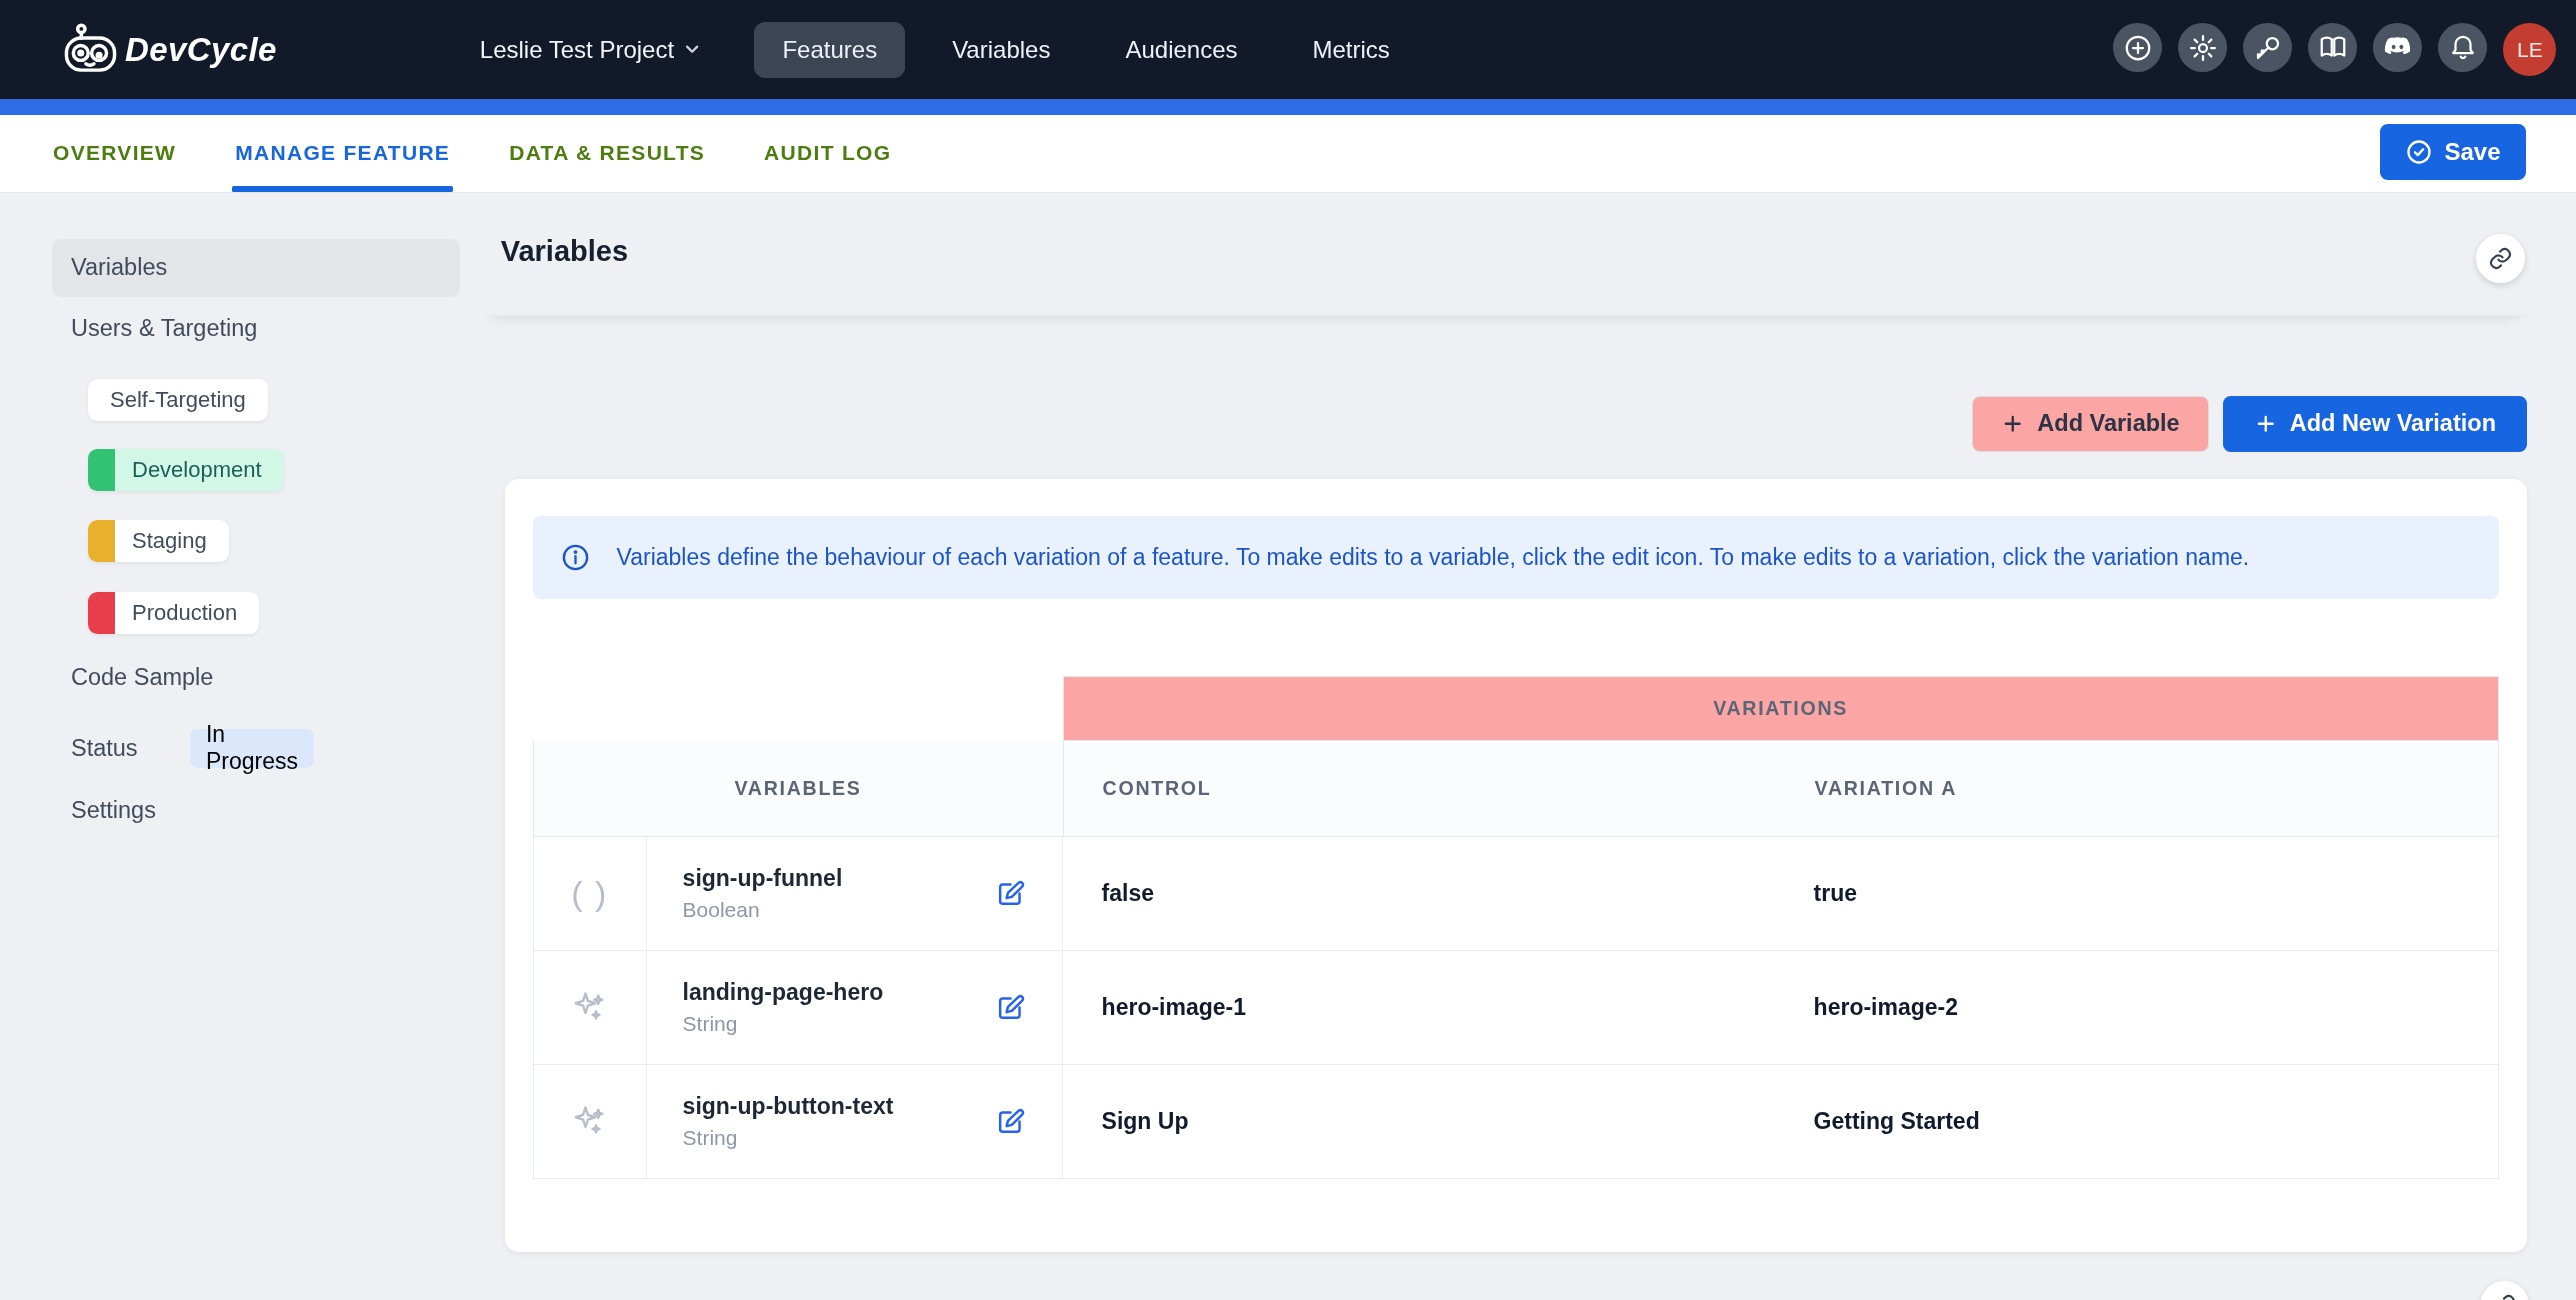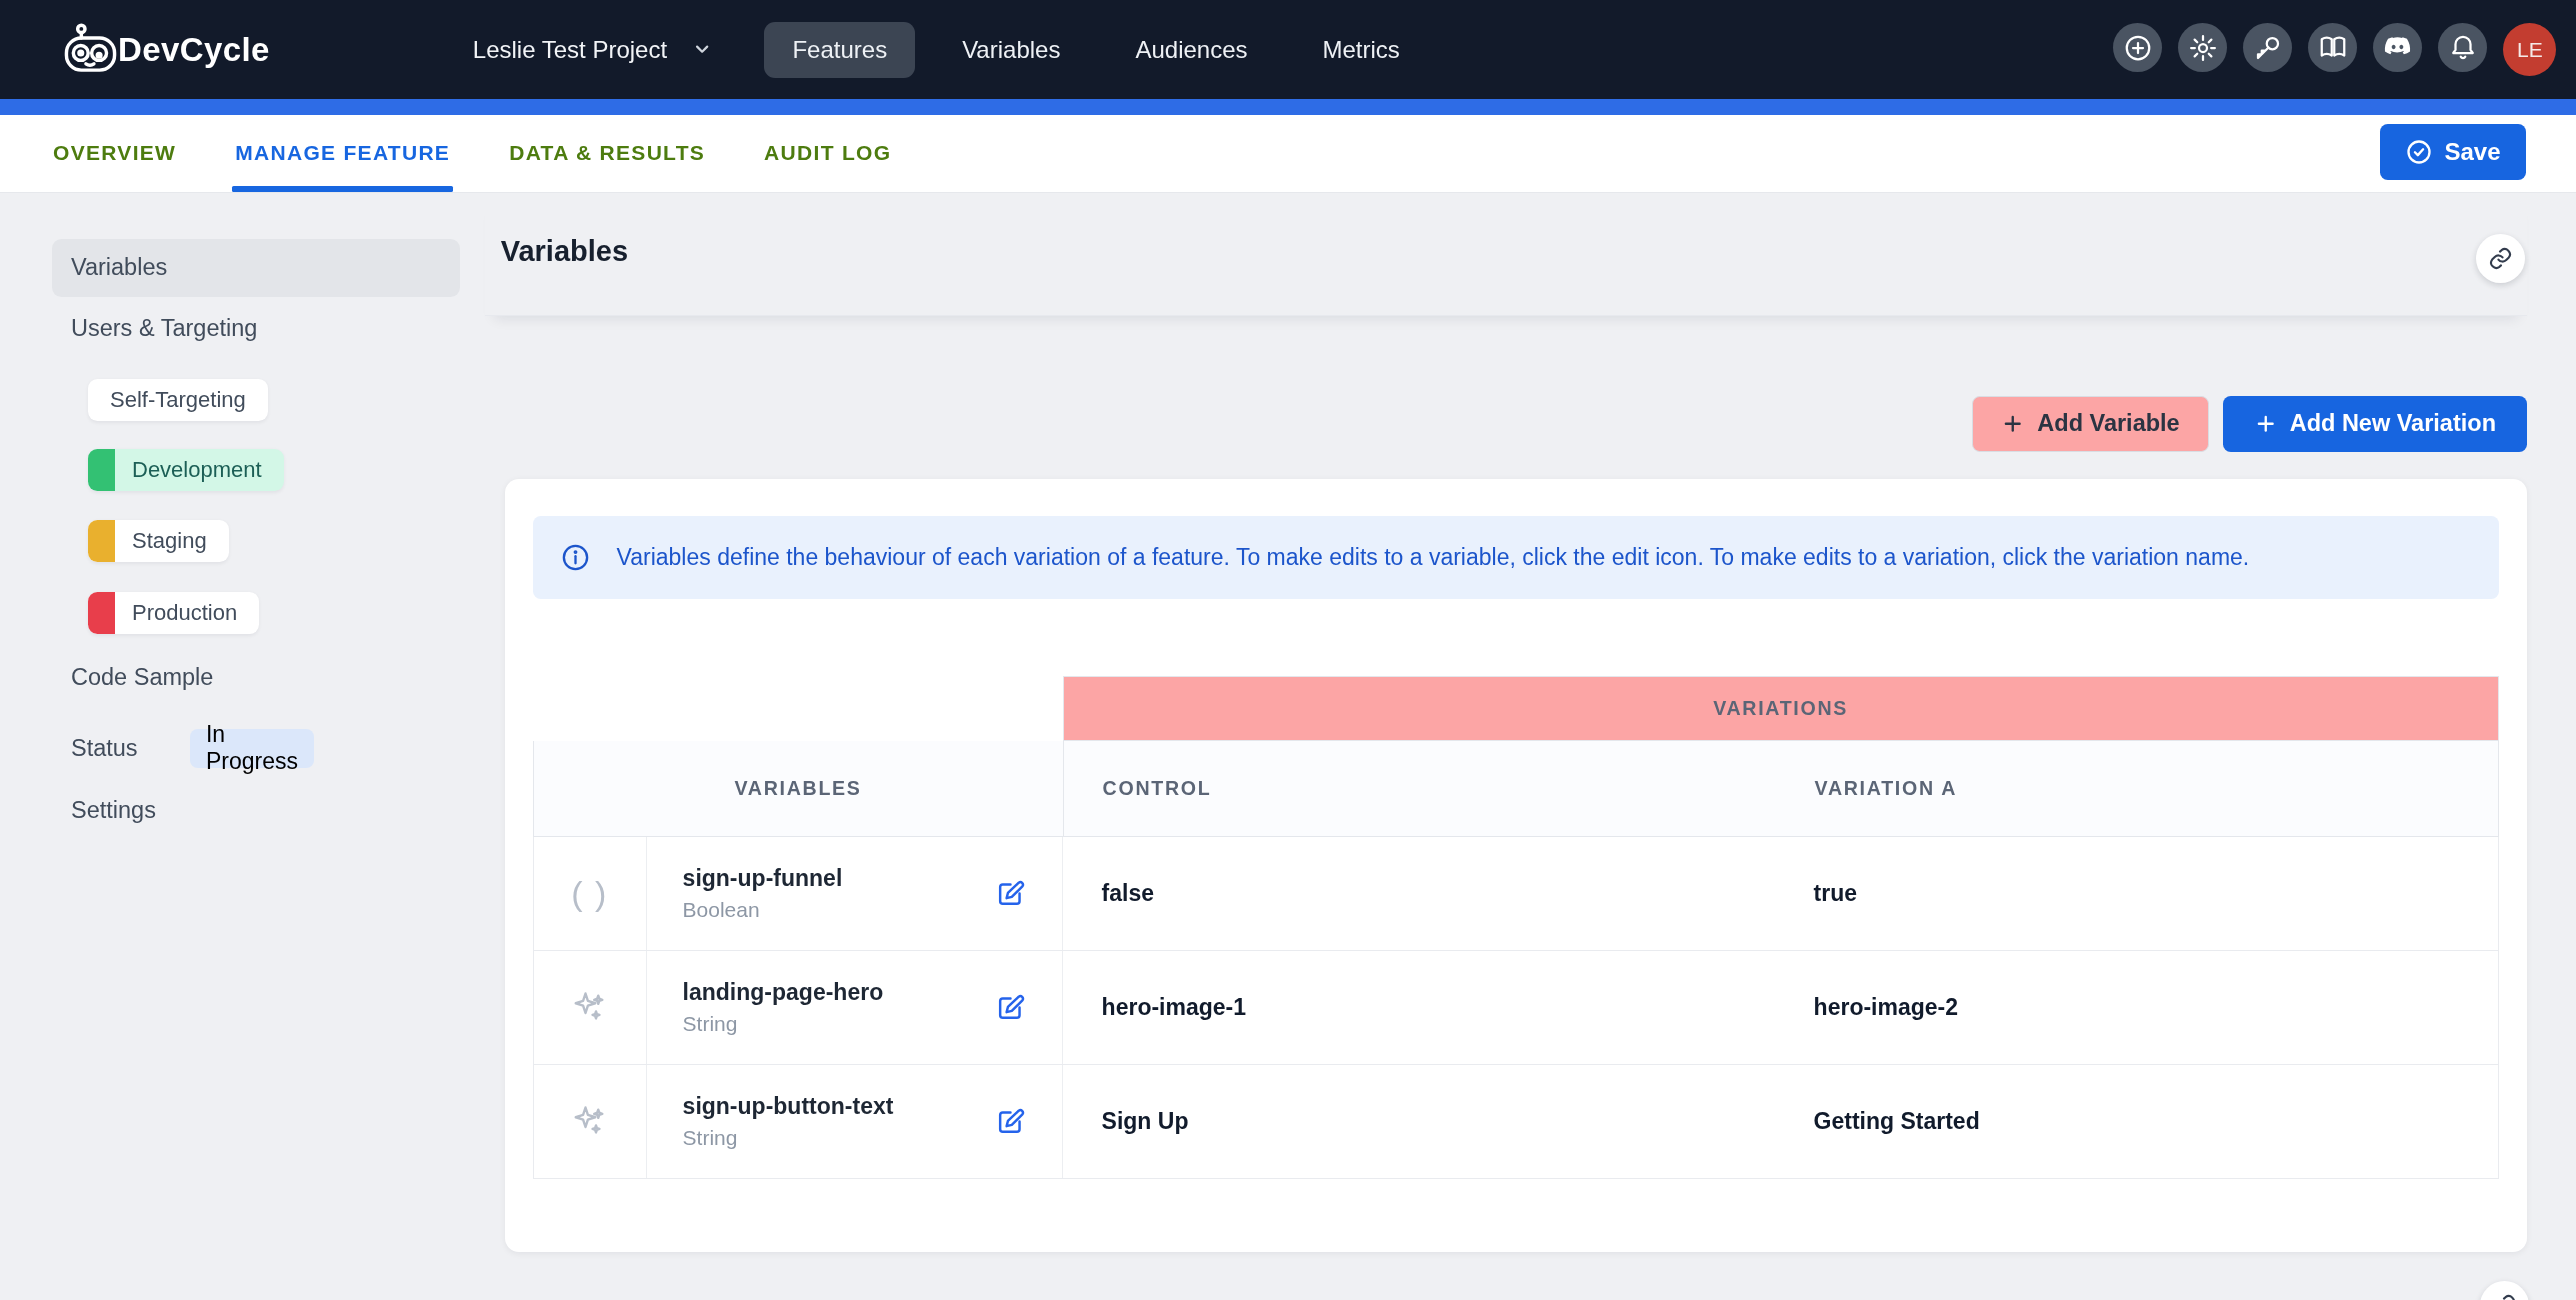--- a/index.html
+++ b/index.html
@@ -2,23 +2,23 @@
 <html style="font-size:12.5px"><head>
 <meta charset="utf-8">
 <style>
   * { margin:0; padding:0; box-sizing:border-box; }
   html,body { width:2576px; height:1301px; overflow:hidden;
     font-family:"Liberation Sans","DejaVu Sans",sans-serif; background:#eff0f3; }
 
   
   .navbar { position:relative; width:100%; height:99px; background:#121a2a;
     display:flex; align-items:center; padding:0 19.6px 0 63px; }
-  .logo-group { display:flex; align-items:center; gap:0; }
+  .logo-group { display:flex; align-items:center; gap:7px;font-style:italic; }
   .brand { color:#fff; font-size:33px; font-weight:700; letter-spacing:0.4px; }
-  .project-btn { display:flex; align-items:center; gap:25px; color:#f2f4f7;
+  .project-btn { display:flex; align-items:center; gap:8px; color:#f2f4f7;
     font-size:24px; font-weight:500; margin-left:203px; cursor:pointer; }
   .nav-links { display:flex; align-items:center; margin-left:52px; }
   .nav-link { color:#eef1f5; font-size:24px; font-weight:500; padding:14px 28px;
     border-radius:11px; cursor:pointer; margin-right:19px; }
   .nav-link.active { background:#3c4553; }
   .nav-right { margin-left:auto; display:flex; align-items:flex-start; gap:16px; }
   .icon-circle { width:49px; height:49px; border-radius:50%; background:#4a5462;
     display:flex; align-items:center; justify-content:center; color:#fff; cursor:pointer; }
   .avatar { width:53px; height:53px; border-radius:50%; background:#c33d30; color:#f5e9e7;
     font-size:21px; font-weight:500; display:flex; align-items:center; justify-content:center; cursor:pointer; }

